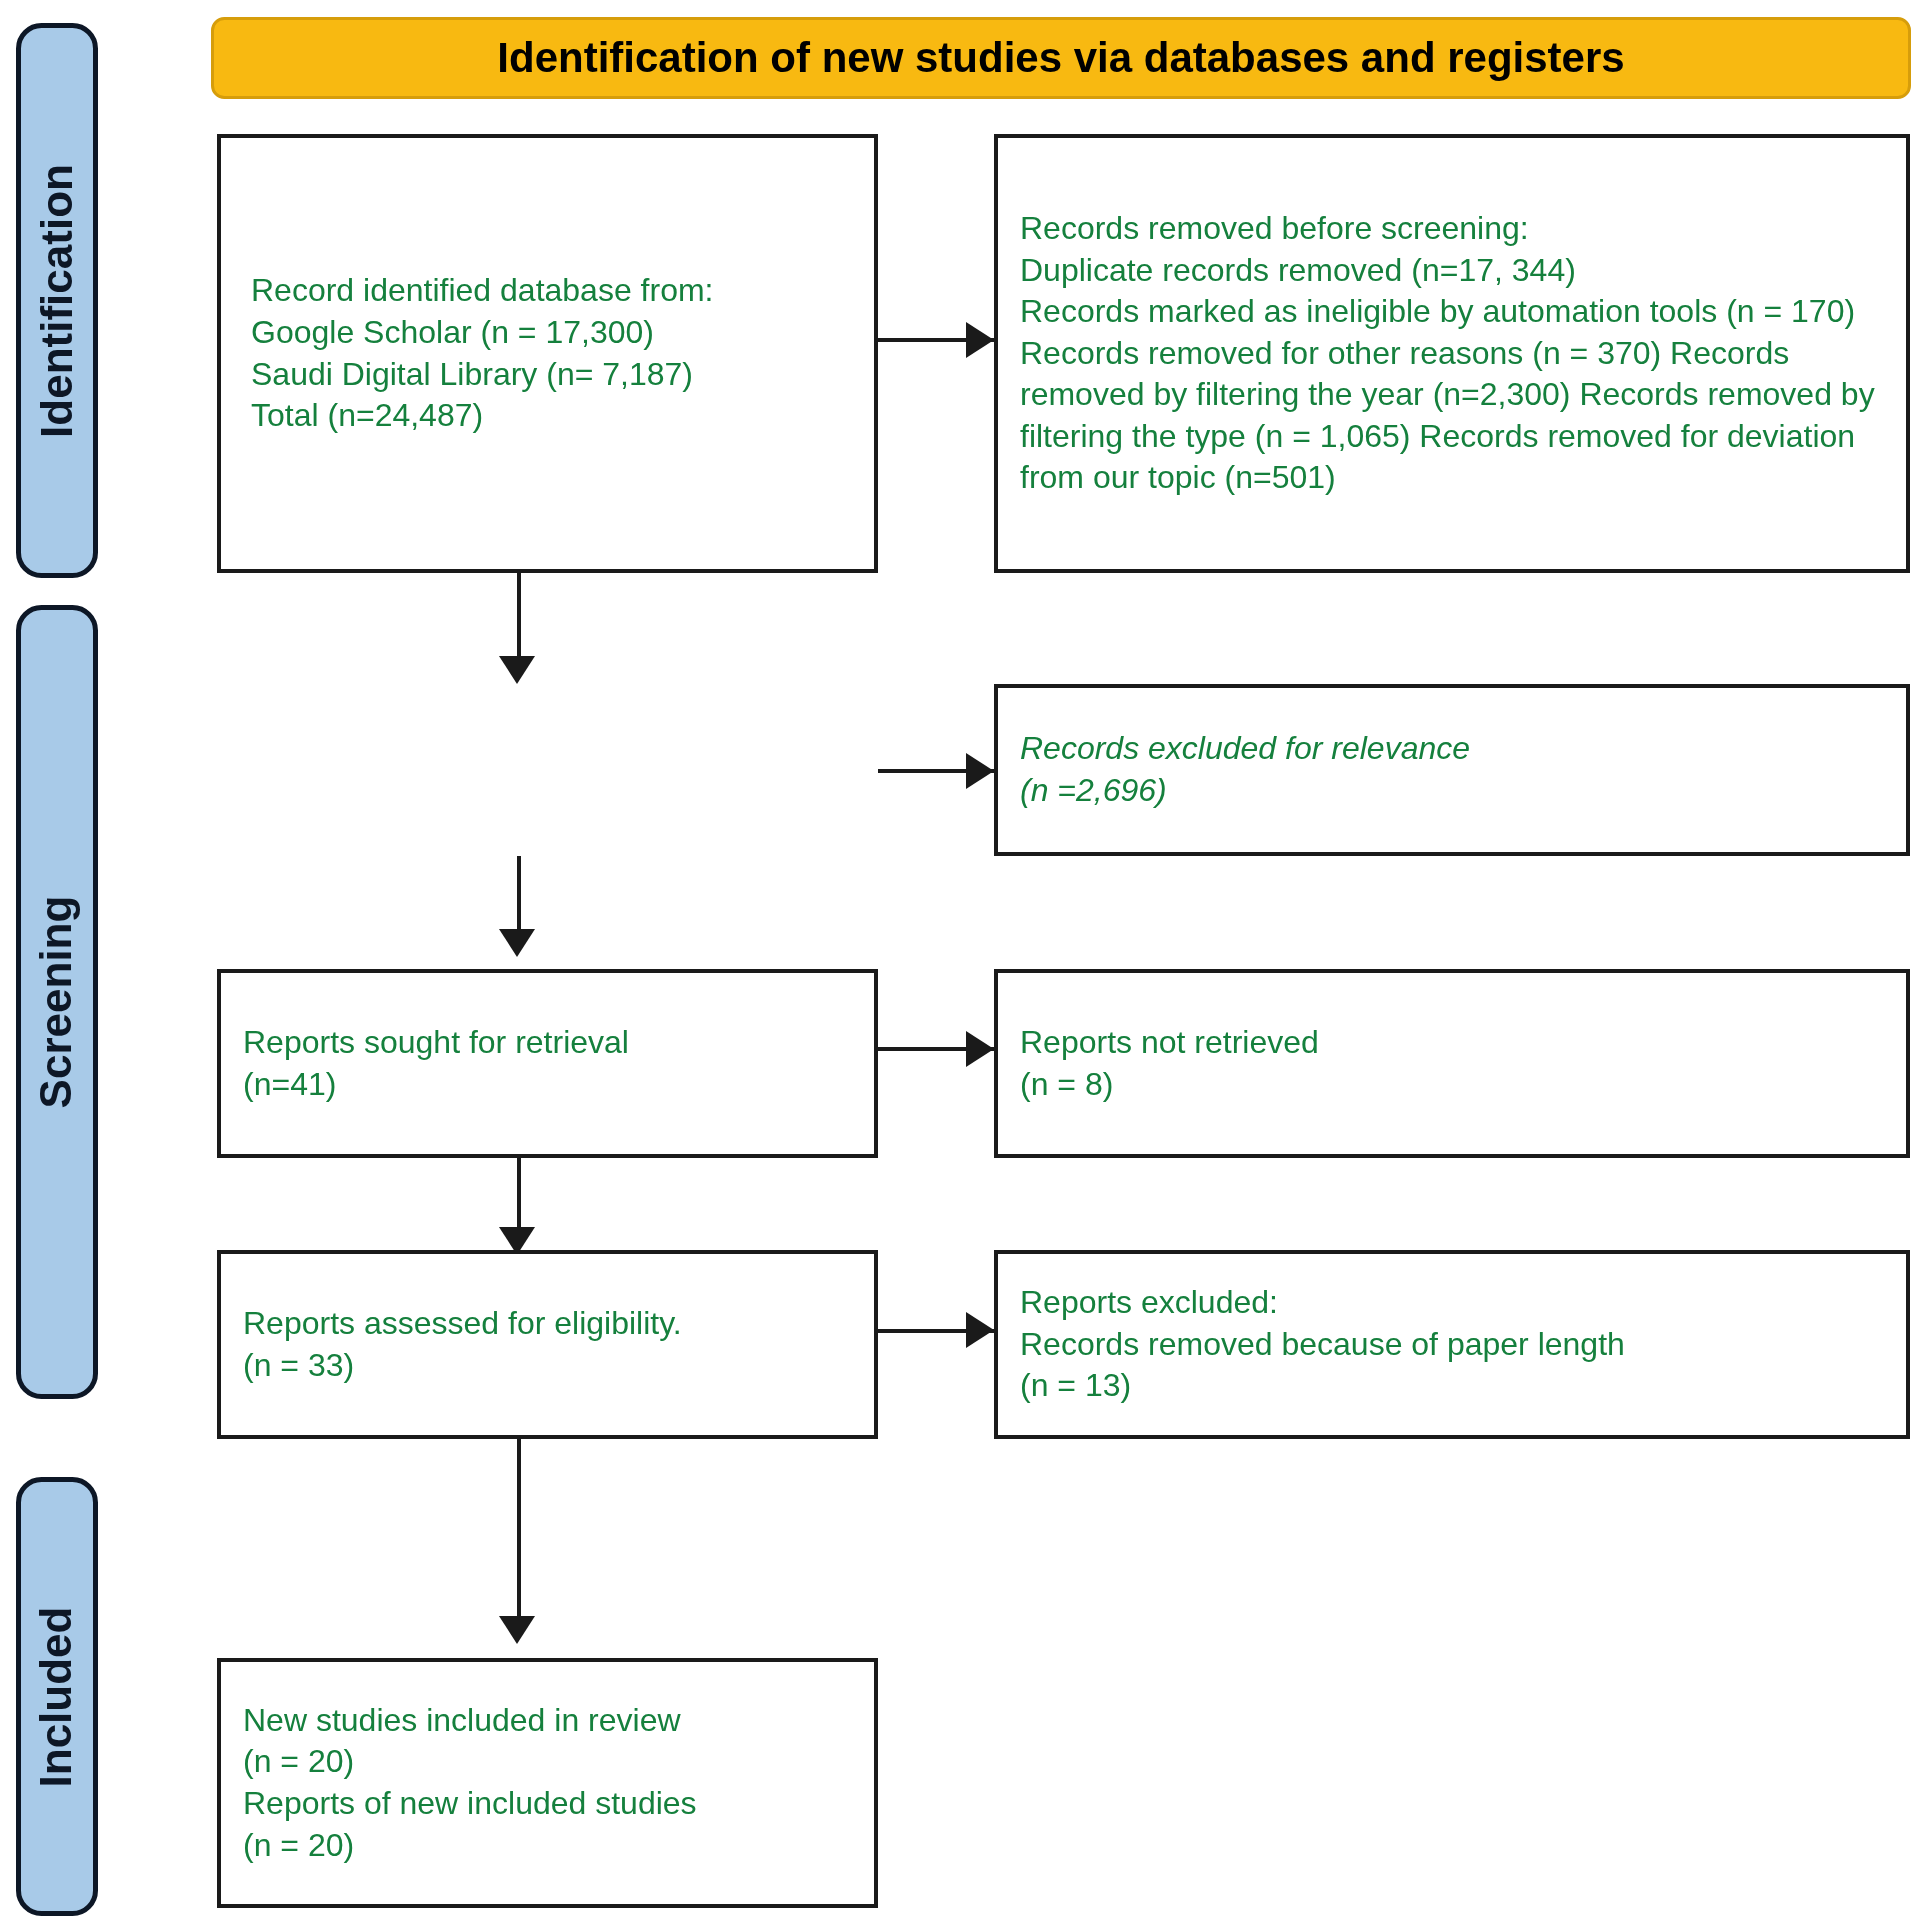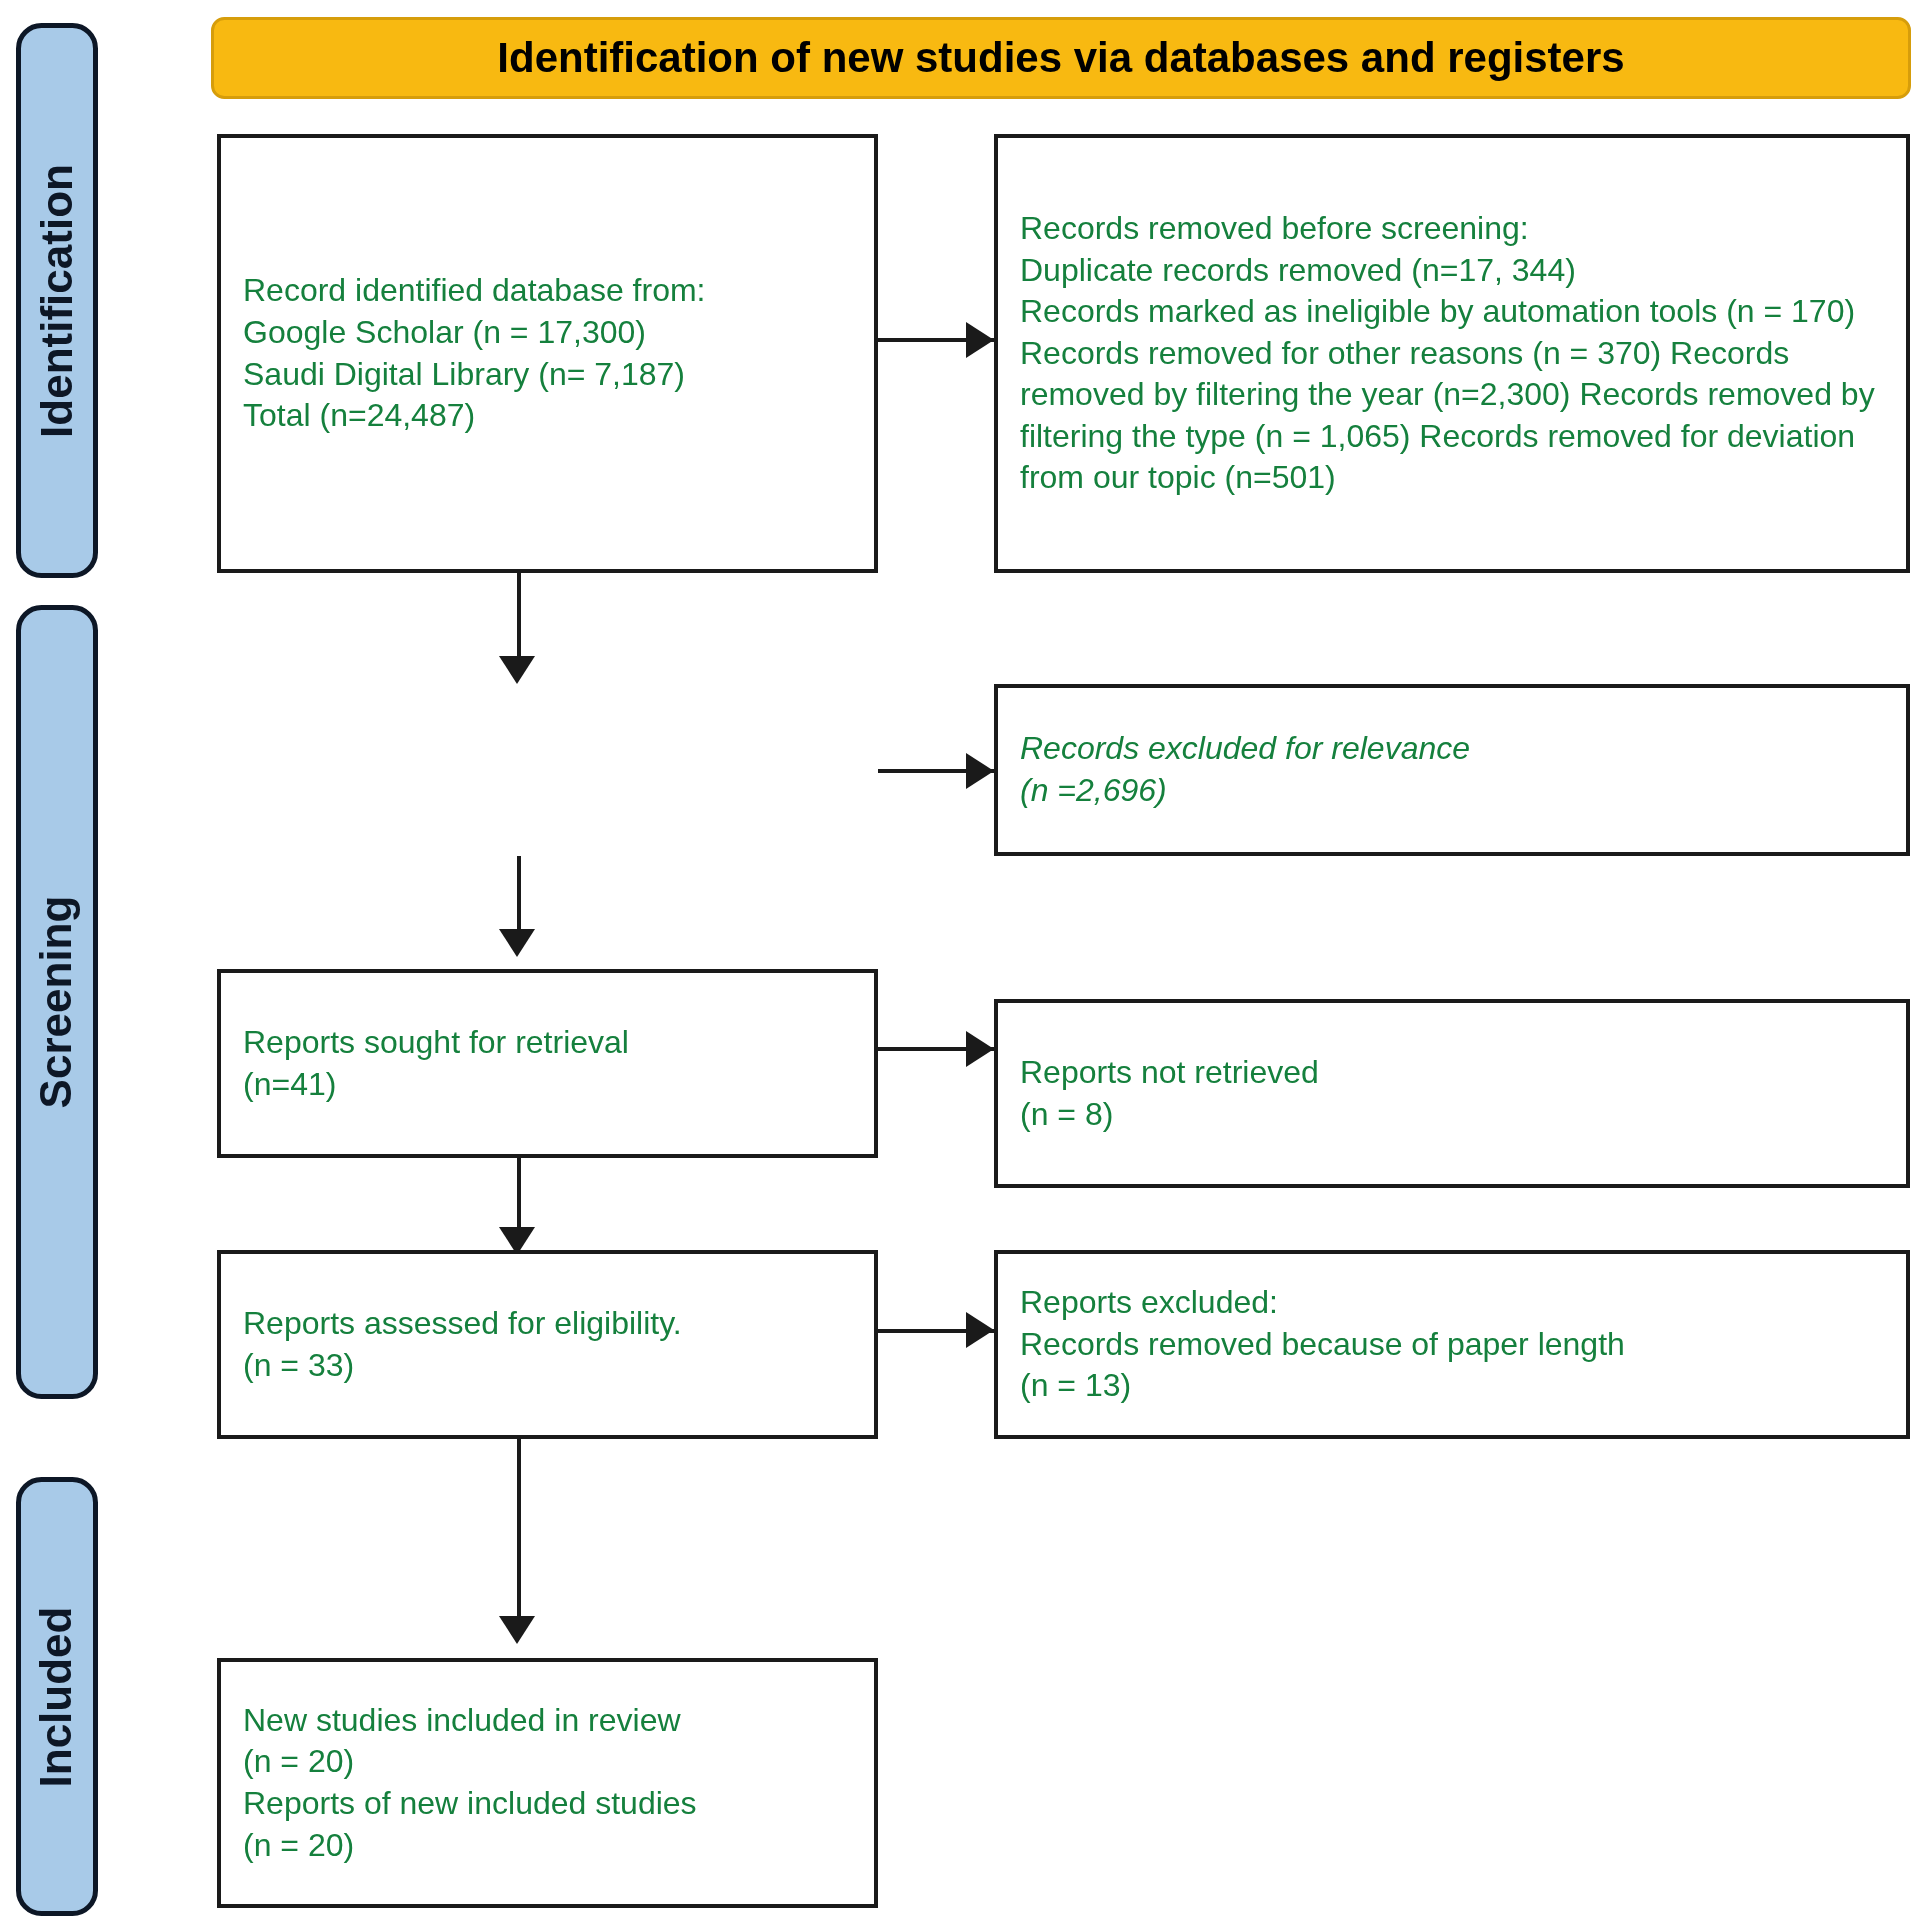--- a/index.html
+++ b/index.html
@@ -119,21 +119,21 @@
   </div>
 
   <div class="stage-pill" style="left:15.6px; top:1477px; width:82px; height:439px;">
     <span class="stage-pill-label">Included</span>
   </div>
 
   <div class="banner">
     <span class="banner-title">Identification of new studies via databases and registers</span>
   </div>
 
-  <div class="flow-box" style="left:217px; top:134px; width:661px; height:439px;">
+  <div class="flow-box" style="left:217px; top:134px; width:661px; height:439px;padding-left:8px;">
     <div class="box-text">Record identified database from:
 Google Scholar (n = 17,300)
 Saudi Digital Library (n= 7,187)
 Total (n=24,487)</div>
   </div>
 
   <div class="flow-box" style="left:994px; top:134px; width:916px; height:439px;">
     <div class="box-text">Records removed before screening:
 Duplicate records removed (n=17, 344)
 Records marked as ineligible by automation tools (n = 170) Records removed for other reasons (n = 370) Records removed by filtering the year (n=2,300) Records removed by filtering the type (n = 1,065) Records removed for deviation from our topic (n=501)</div>
@@ -155,21 +155,21 @@
   <div class="arrow-right" style="left:966px; top:753px;"></div>
 
   <div class="vline" style="left:517px; top:856px; height:86px;"></div>
   <div class="arrow-down" style="left:499px; top:929px;"></div>
 
   <div class="flow-box" style="left:217px; top:969px; width:661px; height:189px;">
     <div class="box-text">Reports sought for retrieval
 (n=41)</div>
   </div>
 
-  <div class="flow-box" style="left:994px; top:969px; width:916px; height:189px;margin-top:30px;">
+  <div class="flow-box" style="left:994px; top:969px; width:916px; height:189px;">
     <div class="box-text">Reports not retrieved
 (n = 8)</div>
   </div>
 
   <div class="hline" style="left:878px; top:1047px; width:119px;"></div>
   <div class="arrow-right" style="left:966px; top:1031px;"></div>
 
   <div class="vline" style="left:517px; top:1158px; height:83px;"></div>
   <div class="arrow-down" style="left:499px; top:1227px;"></div>
 

